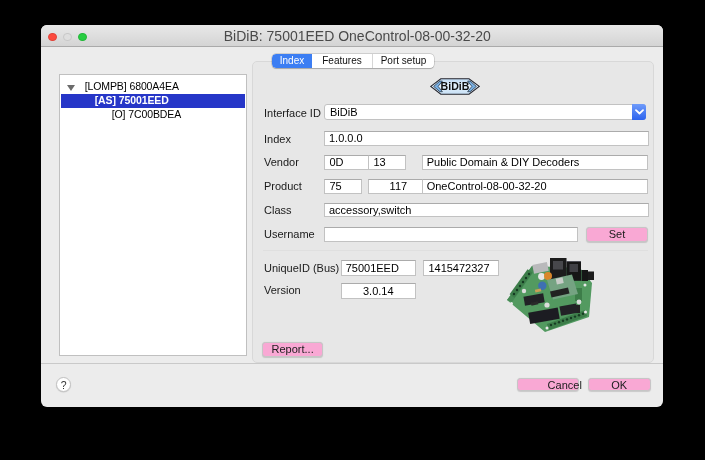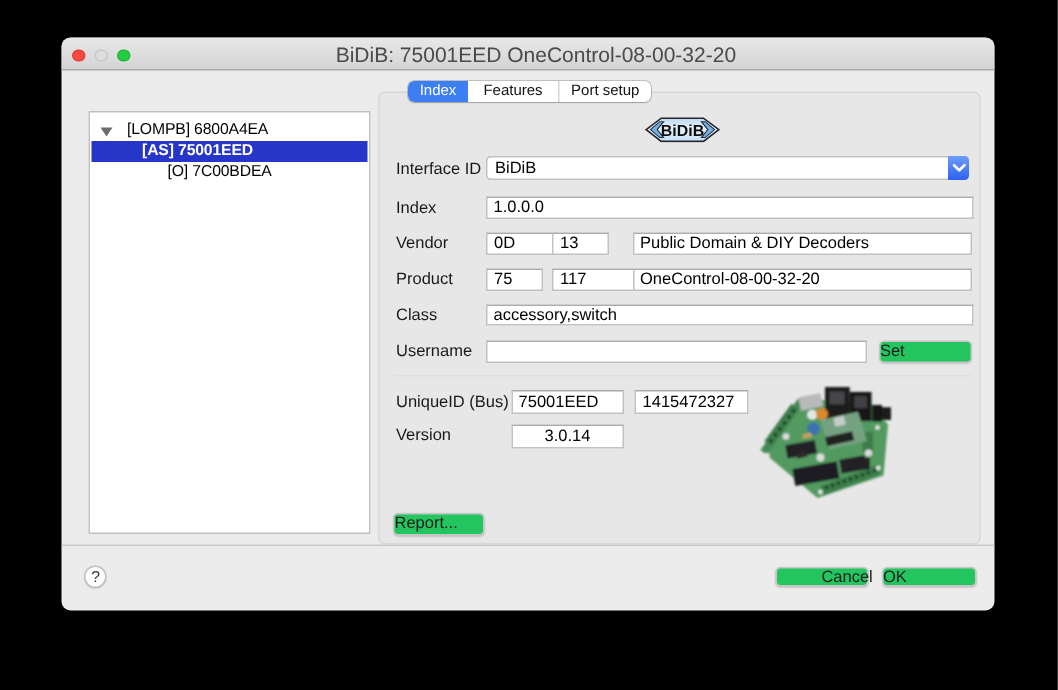--- a/index.html
+++ b/index.html
@@ -54,22 +54,22 @@
     border-left:4.5px solid transparent; border-right:4.5px solid transparent;
     border-top:6px solid #6b6b6b;
   }
 
   .lbl { position:absolute; left:223px; font-size:11px; color:#1a1a1a; white-space:nowrap; }
   .fld {
     position:absolute; background:#fff; border:1px solid #c2c2c2; border-top-color:#ababab;
     font-size:11px; color:#000; line-height:13px; padding-left:4px; white-space:nowrap; overflow:hidden;
   }
   .btn {
-    position:absolute; background:#22c55e; border:1px solid #c6c6c6; border-radius:3.5px;
-    font-size:11px; text-align:left; color:#202020;
+    position:absolute; background:#f9a8d4; border:1px solid #c6c6c6; border-radius:3.5px;
+    font-size:11px; text-align:center; color:#202020;
     box-shadow:0 0.5px 1px rgba(0,0,0,0.15);
   }
   #popup {
     position:absolute; left:283px; top:79.2px; width:321.7px; height:16px;
     background:#fff; border:1px solid #c2c2c2; border-radius:3px;
     font-size:11px; line-height:14px; padding-left:5px;
   }
   #popbtn {
     position:absolute; right:-1px; top:-1px; width:13.5px; height:16px;
     background:linear-gradient(#6f9bfa,#2d63ee); border-radius:0 3px 3px 0;
@@ -137,21 +137,21 @@
       </div>
   </div>
 
   <div class="fld" style="left:283px; top:106px;   width:324.5px; height:15.3px;">1.0.0.0</div>
 
   <div class="fld" style="left:283.4px; top:129.8px; width:48px; height:14.8px;">0D</div>
   <div class="fld" style="left:327.4px; top:129.8px; width:37.4px; height:14.8px;">13</div>
   <div class="fld" style="left:380.7px; top:129.8px; width:226.8px; height:14.8px;">Public Domain &amp; DIY Decoders</div>
 
   <div class="fld" style="left:283.4px; top:153.5px; width:37.4px; height:15px;">75</div>
-  <div class="fld" style="left:327.4px; top:153.5px; width:56px; height:15px;">117</div>
+  <div class="fld" style="left:327.4px; top:153.5px; width:56px; height:15px;text-align:center;">117</div>
   <div class="fld" style="left:380.7px; top:153.5px; width:226.8px; height:15px;">OneControl-08-00-32-20</div>
 
   <div class="fld" style="left:283px; top:177.7px; width:324.5px; height:14.7px;">accessory,switch</div>
 
   <div class="fld" style="left:283px; top:201.8px; width:254.4px; height:14.8px;"></div>
   <div class="btn" style="left:544.6px; top:201.8px; width:62.9px; height:14.8px; line-height:13.5px;">Set</div>
 
   <div id="sep1"></div>
 
   <div class="fld" style="left:299.7px; top:235.3px; width:75.2px; height:15.8px; line-height:14px;">75001EED</div>

